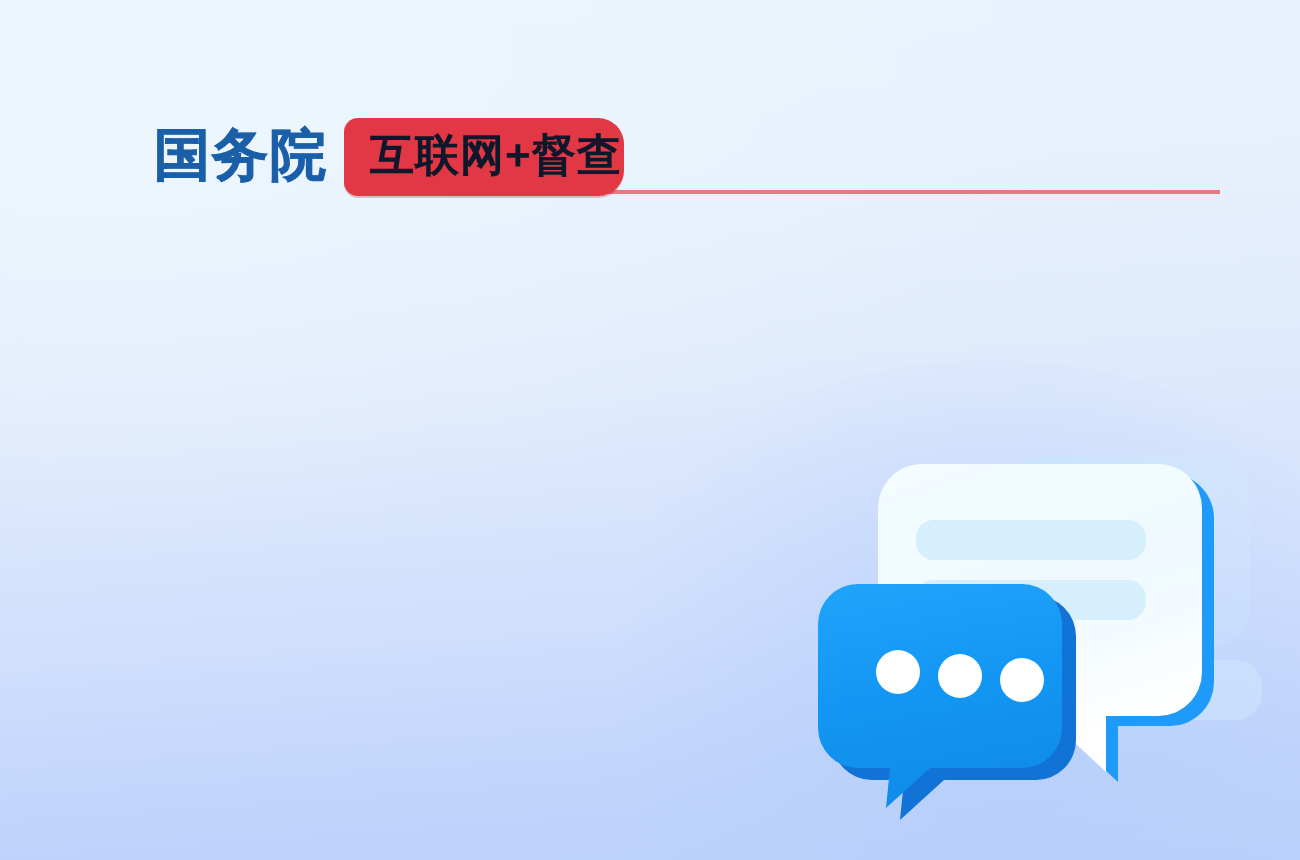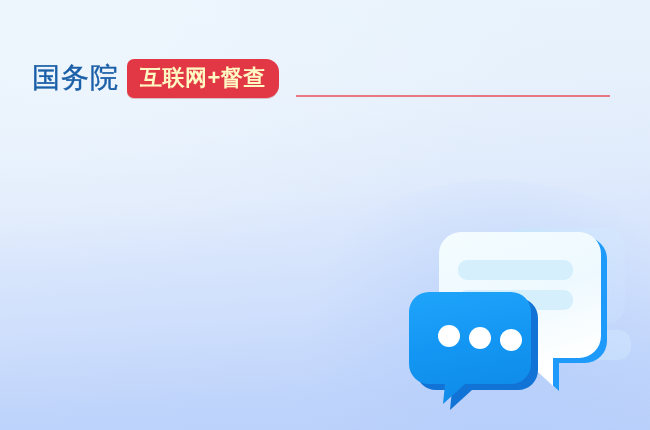--- a/index.html
+++ b/index.html
@@ -47,36 +47,37 @@
     position: absolute;
     left: 32px;
     top: 58px;
     display: flex;
     align-items: center;
     height: 40px;
     z-index: 6;
   }
   .gov-word {
     font-size: 28px;
-    font-weight: 400;
+    font-weight: 700;
     line-height: 1;
     letter-spacing: 1px;
     color: #1a5fa8;
     white-space: nowrap;
+    margin-left: 45px;
     -webkit-text-stroke: 0.4px #1a5fa8;
   }
   .tag-badge {
     margin-left: 8px;
     background: #e23744;
-    color: #fef9c3;
+    color: #0f172a;
     font-size: 22px;
     font-weight: 700;
     line-height: 1;
     letter-spacing: 0.5px;
-    padding: 8px 13px 9px 13px;
+    padding: 8px 1px 9px 13px;
     border-radius: 7px 13px 13px 7px;
     white-space: nowrap;
     box-shadow: 0 1px 0 rgba(160,25,35,0.25);
   }
   .rule-line {
     position: absolute;
     left: 296px;
     top: 95px;
     width: 314px;
     height: 2px;

